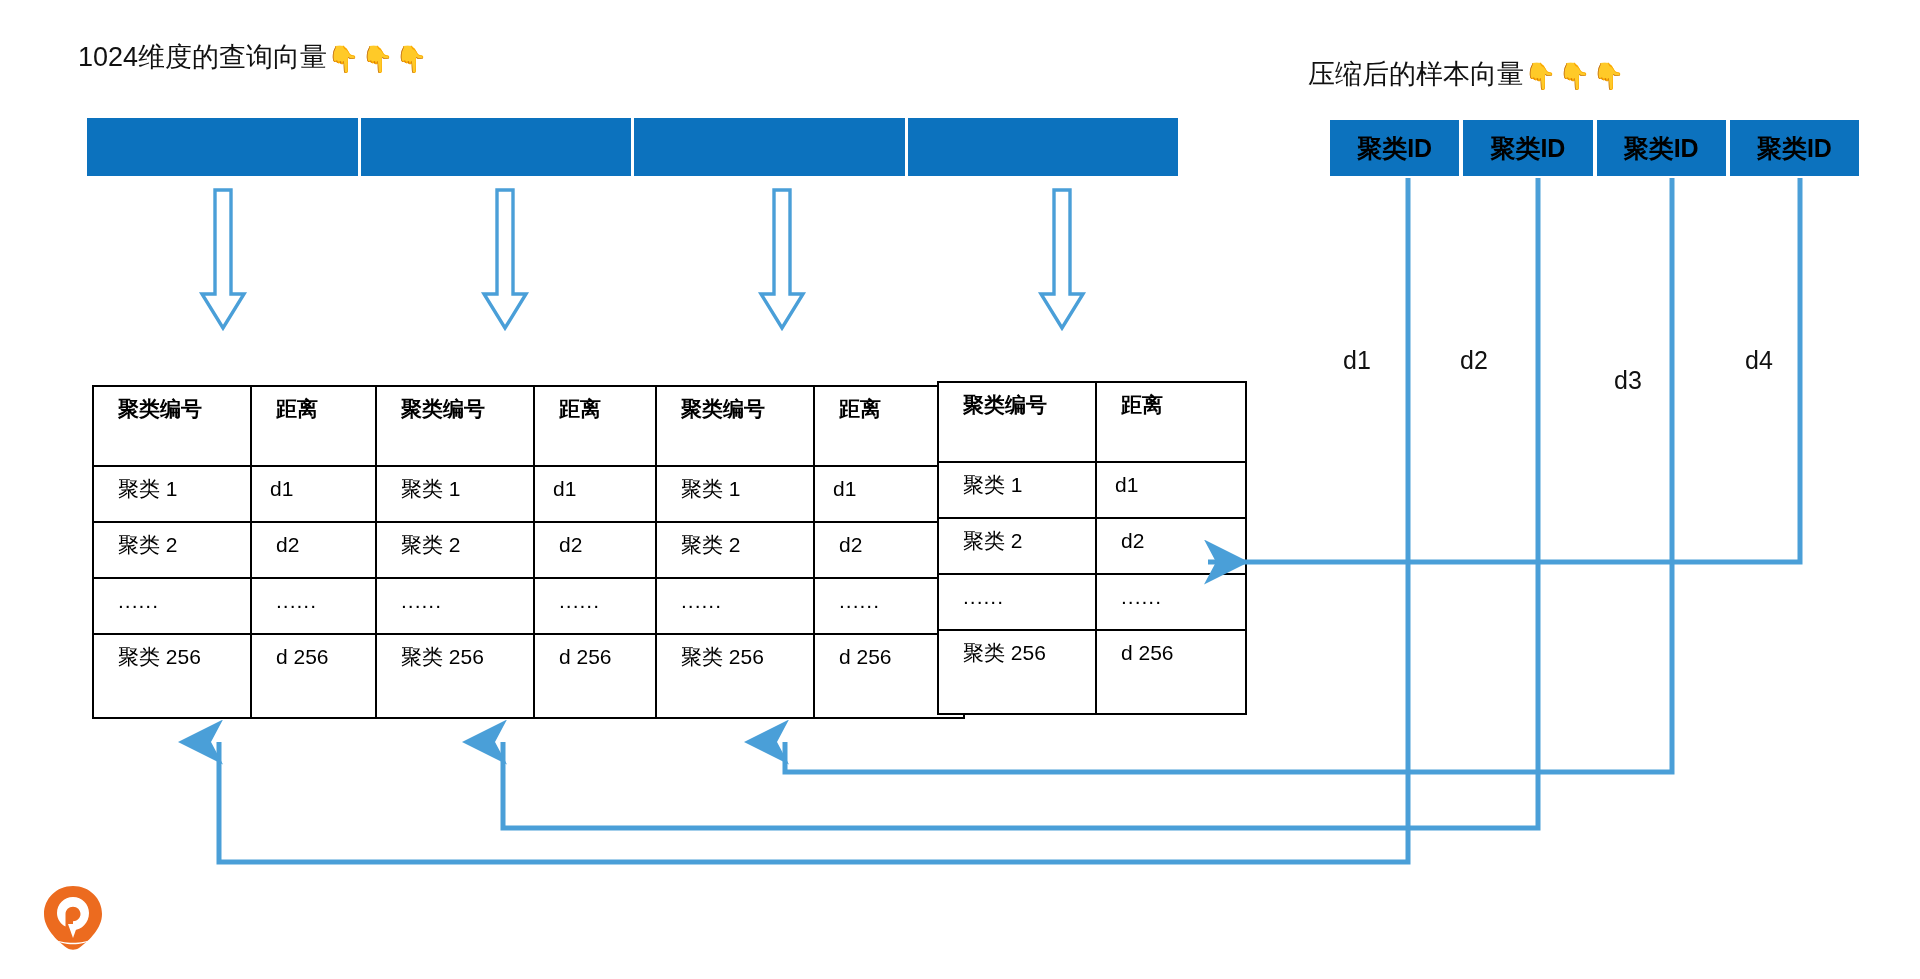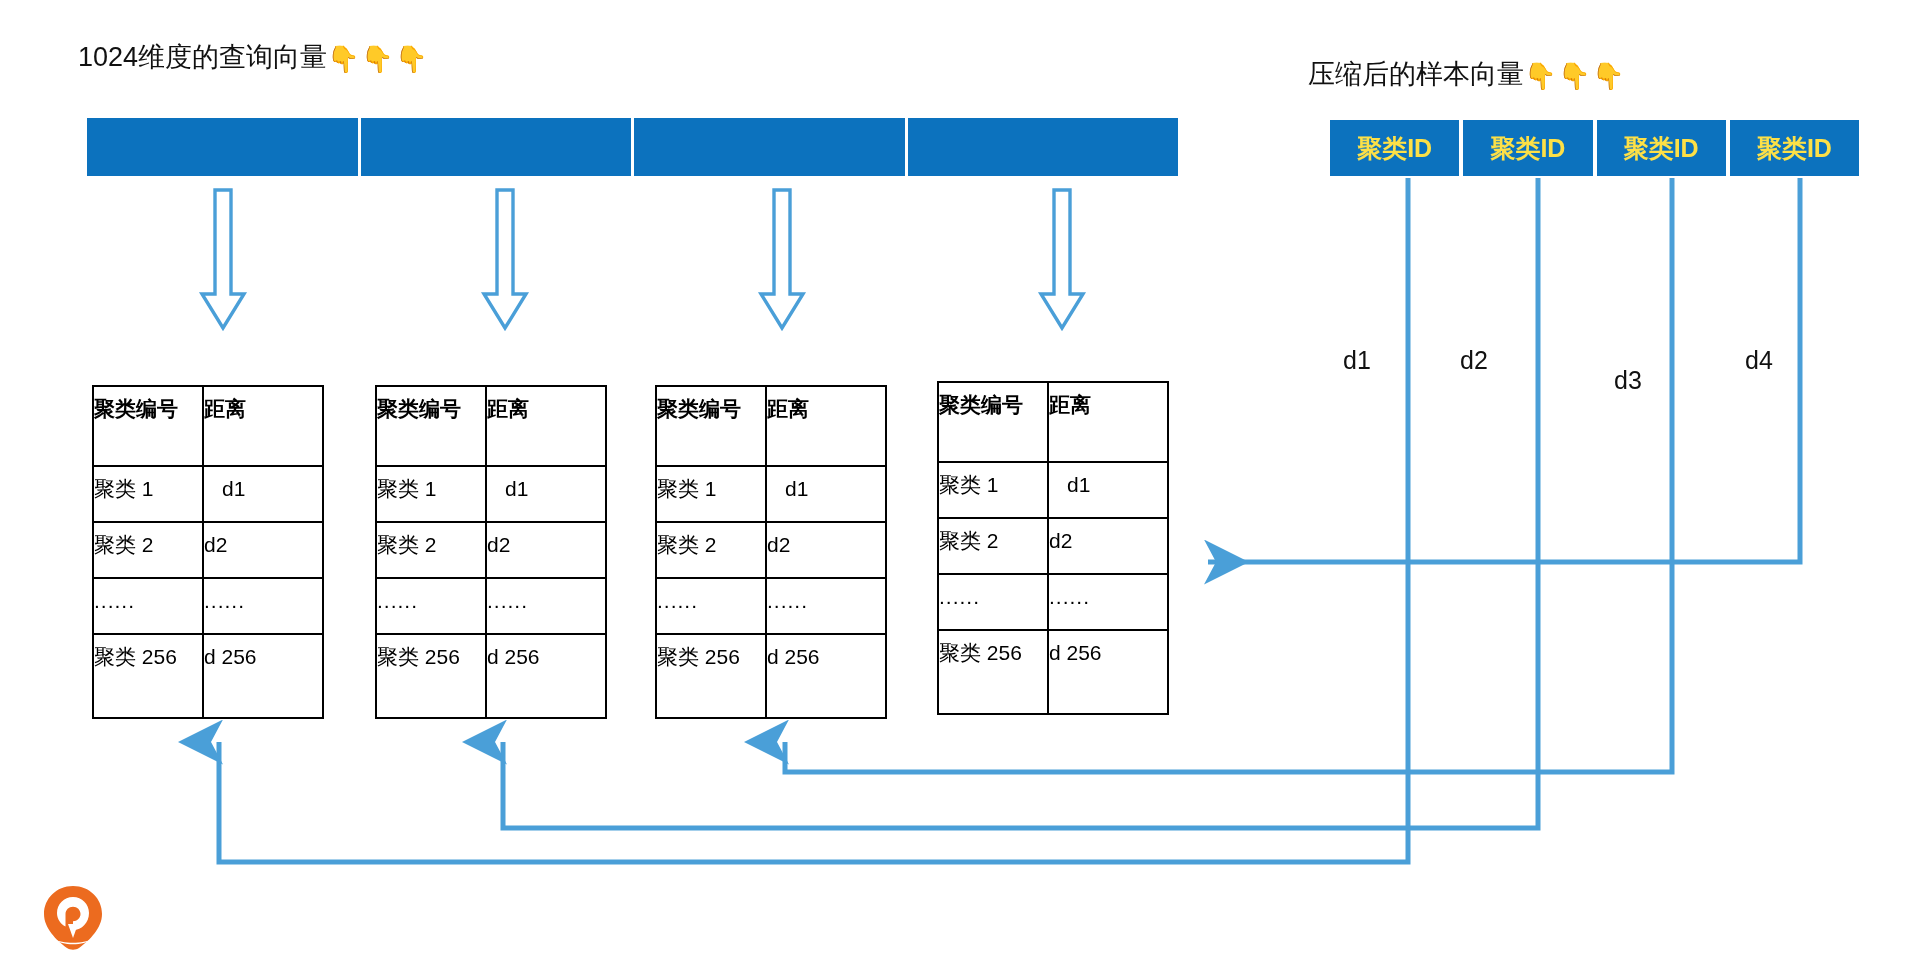--- a/index.html
+++ b/index.html
@@ -51,21 +51,21 @@
 
   
   .dtable {
     border-collapse: collapse;
     table-layout: fixed;
     background: #ffffff;
     font-size: 21px;
   }
   .dtable td {
     border: 2px solid #000000;
-    padding: 8px 0;
+    padding: 8px 24px;
     vertical-align: top;
     line-height: 1.35;
   }
   .dtable tr.hdr td {
     font-weight: bold;
     height: 62px;
   }
   .dtable tr.body td {
     height: 38px;
     font-weight: normal;
@@ -73,21 +73,21 @@
   }
   .dtable td.col-a { width: 108px; }
   .dtable td.col-b { width: 100px; }
   .dtable td.v-ind { padding-left: 18px; }
   .dots { letter-spacing: 1px; }
 
   
   .cid-row { display: flex; gap: 4px; }
   .cid-box {
     background: #0c72be;
-    color: #fde047;
+    color: #000000;
     font-weight: bold;
     font-size: 25px;
     display: flex;
     align-items: center;
     justify-content: center;
     height: 100%;
     box-sizing: border-box;
   }
 
   

